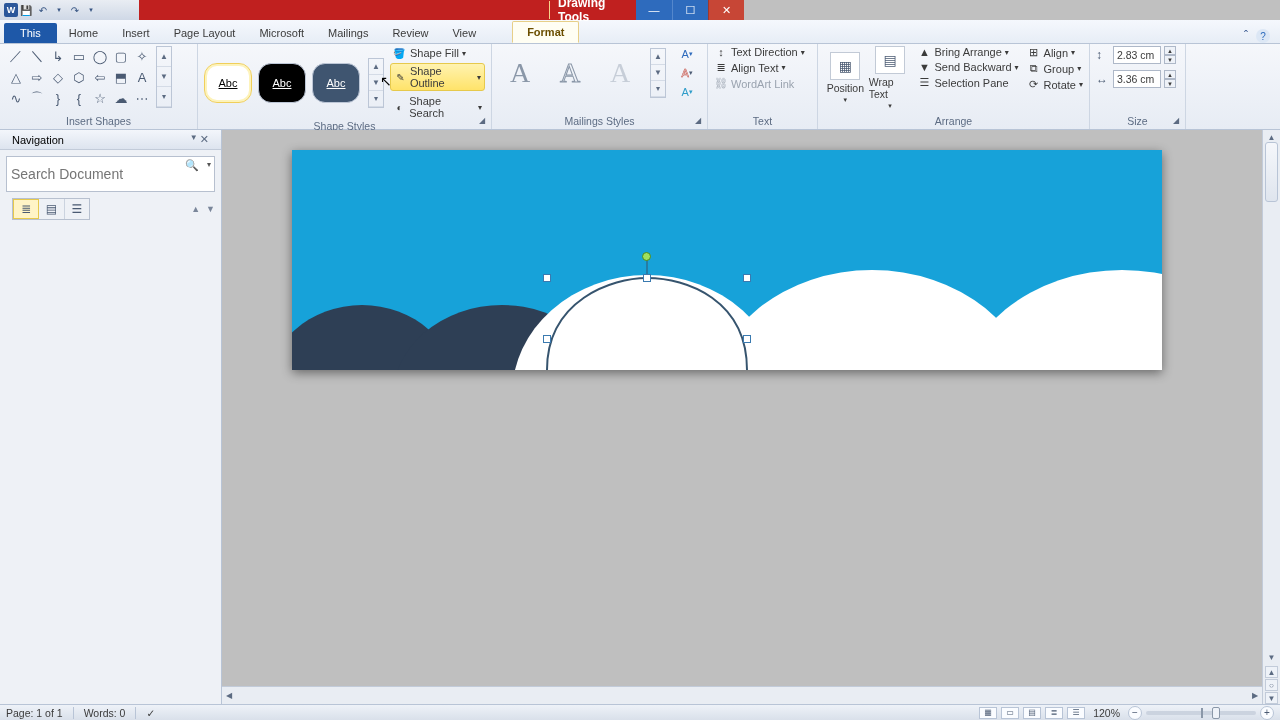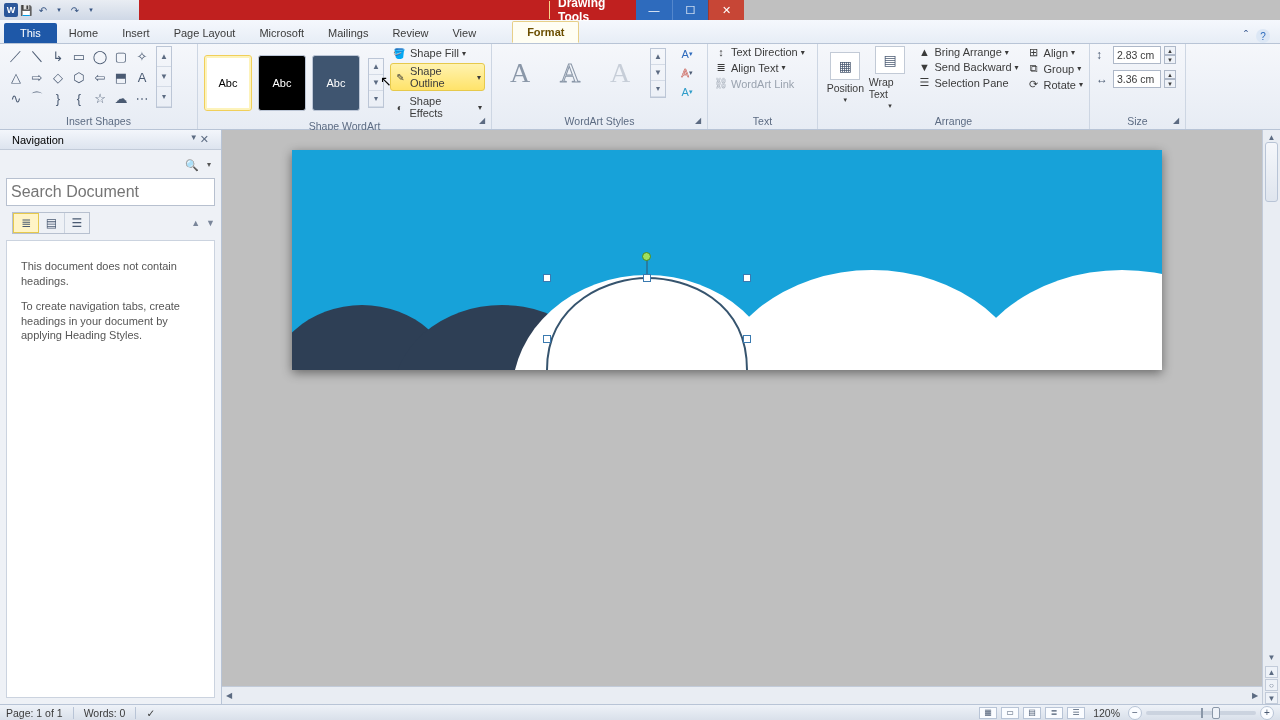--- a/index.html
+++ b/index.html
@@ -34,21 +34,21 @@
 .group .launcher { position: absolute; right: 4px; bottom: 4px; width: 10px; height: 10px; font-size: 8px; color: #5c6b82; display:flex; align-items:center; justify-content:center; }
 
 
 .shapes-grid { display: grid; grid-template-columns: repeat(7, 20px); grid-template-rows: repeat(3, 20px); gap: 1px; }
 .shapes-grid div { display:flex; align-items:center; justify-content:center; font-size:13px; color:#4a5a72; }
 .shapes-wrap { display:flex; align-items:center; gap:4px; }
 .shapes-scroll { display:flex; flex-direction:column; border:1px solid #bcc6d6; }
 .shapes-scroll div { height:20px; width:14px; display:flex; align-items:center; justify-content:center; font-size:8px; color:#5c6b82; border-bottom:1px solid #d4dbe6; }
 
 
-.stylebox { width:48px; height:56px; border:1px solid #bcc6d6; border-radius:3px; display:flex; align-items:center; justify-content:center; font-size:11px; }
+.stylebox { width:48px; height:40px; border:1px solid #bcc6d6; border-radius:13px; display:flex; align-items:center; justify-content:center; font-size:11px;text-decoration:underline; }
 .stylebox.white { background:#fff; color:#000; border:1px solid #f0cf5a; box-shadow:0 0 0 2px #fdf3bb inset; }
 .stylebox.black { background:#000; color:#fff; }
 .stylebox.blue  { background:#3f5570; color:#fff; }
 .styles-row { display:flex; gap:6px; align-items:center; }
 .styles-scroll { display:flex; flex-direction:column; border:1px solid #bcc6d6; margin-left:2px;}
 .styles-scroll div { height:16px; width:14px; display:flex; align-items:center; justify-content:center; font-size:8px; color:#5c6b82; border-bottom:1px solid #d4dbe6; }
 
 .shape-cmds { display:flex; flex-direction:column; gap:3px; margin-left:6px; }
 .shape-cmds .cmd { display:flex; align-items:center; gap:3px; padding:1px 3px; }
 .shape-cmds .cmd .ico { width:14px; height:12px; display:flex; align-items:center; justify-content:center; font-size:10px; }
@@ -82,21 +82,21 @@
 .sizefield .val { width:48px; height:18px; border:1px solid #aeb8c8; background:#fff; font-size:10.5px; display:flex; align-items:center; padding:0 3px; }
 .sizefield .spin { width:12px; display:flex; flex-direction:column; }
 .sizefield .spin div { height:9px; border:1px solid #aeb8c8; background:#eef2f8; font-size:6px; display:flex; align-items:center; justify-content:center; }
 
 
 .workspace { position:absolute; top:130px; bottom:16px; left:0; right:0; display:flex; }
 .navpane { width:222px; background:#eef1f6; border-right:1px solid #b8c4d6; display:flex; flex-direction:column; font-size:11px; }
 .navpane .hdr { background:linear-gradient(#f3f6fb,#dde4ef); height:20px; display:flex; align-items:center; padding:0 12px; border-bottom:1px solid #c2cbd9; }
 .navpane .hdr .x { margin-left:auto; display:flex; gap:2px; color:#5c6b82; }
 .navpane .search { margin:6px; position:relative; }
-.navpane .search input { width:100%; height:28px; border:1px solid #b7c0cf; padding:1px 28px 1px 4px; font-size:16px; color:#888;margin-top:22px; }
+.navpane .search input { width:100%; height:36px; border:1px solid #b7c0cf; padding:1px 28px 1px 4px; font-size:14px; color:#888; }
 .navpane .search .mag { position:absolute; right:16px; top:3px; font-size:11px; color:#555; }
 .navpane .search .dd  { position:absolute; right:4px;  top:4px; font-size:8px; color:#555; }
 .navtabs { display:flex; gap:0; border:1px solid #b7c0cf; margin:0 6px; }
 .navtabs div { flex:1; height:20px; display:flex; align-items:center; justify-content:center; font-size:12px; color:#4a5a72; border-right:1px solid #cbd3df; }
 .navtabs div:last-child{border-right:none;}
 .navtabs .sel { background:#fff4c6; border:1px solid #e6c94c; }
 .navpane .msg { margin:18px 14px; color:#555; font-size:11px; line-height:1.35; }
 .navpane .innerbox { flex:1; margin:6px; border:1px solid #cbd3df; background:#fff; }
 .navpane .inner-wrap{ flex:1; display:flex; flex-direction:column; }
 .navtabs-row{ display:flex; align-items:center; margin:0 6px; gap:4px;}
@@ -224,46 +224,46 @@
             <span style="font-size:8px;">▾</span>
           </div>
         <div class="cmd hi">
             <span class="ico">✎</span>
             <span>Shape Outline</span>
             <span style="font-size:8px;">▾</span>
           <span class="cursor-arrow" style="position:absolute; margin-left:-14px; margin-top:8px;">↖</span>
         </div>
         <div class="cmd">
             <span class="ico">◐</span>
-            <span>Shape Effects</span>
-            <span style="font-size:8px;">▾</span>
-          </div>
-      </div>
-    </div>
-    <div class="group-label">Shape WordArt</div>
+            <span>Shape Search</span>
+            <span style="font-size:8px;">▾</span>
+          </div>
+      </div>
+    </div>
+    <div class="group-label">Shape Styles</div>
     <div class="launcher">◢</div>
   </div>
 
   <div class="group" style="width:216px;">
     <div class="wa-row">
       <div class="wa">A</div>
       <div class="wa outline">A</div>
       <div class="wa" style="opacity:.4;">A</div>
       <div class="styles-scroll">
         <div>▲</div>
         <div>▼</div>
         <div>▾</div>
       </div>
       <div class="wa-side">
         <div style="color:#2e6bbd;">A<span style="font-size:7px;">▾</span></div>
         <div style="-webkit-text-stroke:.5px #c0392b; color:transparent;">A<span style="font-size:7px; -webkit-text-stroke:0; color:#4a5a72;">▾</span></div>
         <div style="color:#2e9cc9;">A<span style="font-size:7px;">▾</span></div>
       </div>
     </div>
-    <div class="group-label">WordArt Styles</div>
+    <div class="group-label">Mailings Styles</div>
     <div class="launcher">◢</div>
   </div>
 
   <div class="group" style="width:110px;">
     <div class="text-col">
       <div class="cmd">
           <span class="ico">↕</span>
           <span>Text Direction</span>
           <span style="font-size:8px;">▾</span>
         </div>
@@ -369,29 +369,20 @@
     </div>
     <div class="navtabs-row">
       <div class="navtabs" style="flex:0 0 78px;">
         <div class="sel">≣</div>
         <div>▤</div>
         <div>☰</div>
       </div>
       <div class="updown">
         <span>▲</span>
         <span>▼</span>
-      </div>
-    </div>
-    <div class="inner-wrap">
-      <div class="innerbox">
-        <div class="msg">
-          <div>This document does not contain headings.</div>
-          <div style="height:10px;"></div>
-          <div>To create navigation tabs, create headings in your document by applying Heading Styles.</div>
-        </div>
       </div>
     </div>
   </div>
 
   <div class="docarea">
     <div class="ruler-toggle">▭</div>
     <div class="canvas">
       <svg viewBox="0 0 870 220">
 
         <ellipse cx="70" cy="240" rx="95" ry="85" fill="#2e3f55"></ellipse>

